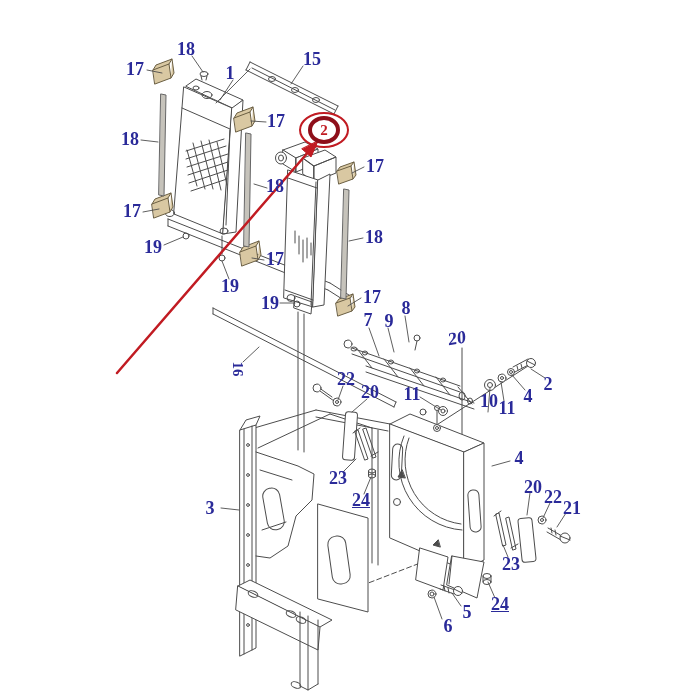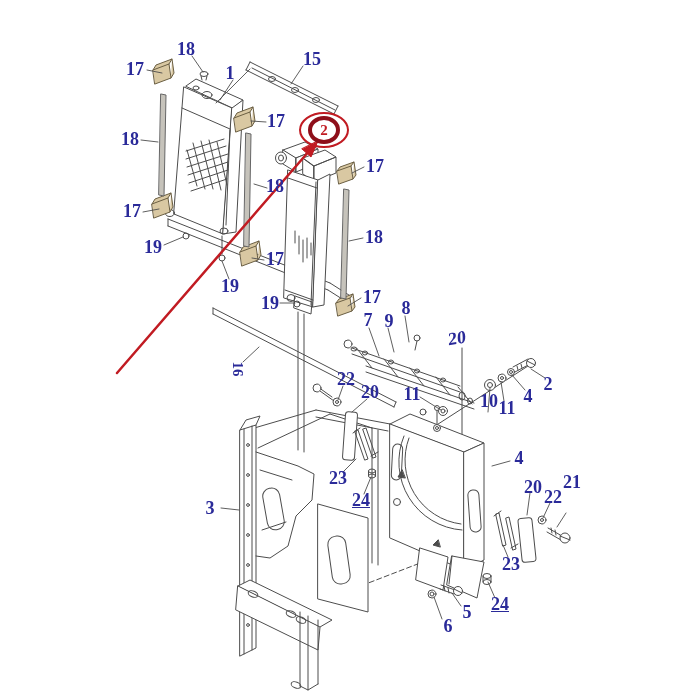--- a/index.html
+++ b/index.html
@@ -268,19 +268,19 @@
 <div class="co" style="left:412px;top:394px">11</div>
 <div class="co" style="left:346px;top:379px">22</div>
 <div class="co" style="left:370px;top:392px">20</div>
 <div class="co rot90" style="left:237px;top:369px">16</div>
 <div class="co" style="left:338px;top:478px">23</div>
 <div class="co u" style="left:361px;top:500px">24</div>
 <div class="co" style="left:210px;top:508px">3</div>
 <div class="co" style="left:519px;top:458px">4</div>
 <div class="co" style="left:533px;top:487px">20</div>
 <div class="co" style="left:553px;top:497px">22</div>
-<div class="co" style="left:572px;top:482px">21</div>
+<div class="co" style="left:572px;top:508px">21</div>
 <div class="co" style="left:511px;top:564px">23</div>
 <div class="co u" style="left:500px;top:604px">24</div>
 <div class="co" style="left:467px;top:612px">5</div>
 <div class="co" style="left:448px;top:626px">6</div>
 
 </div>
 
 </body></html>

